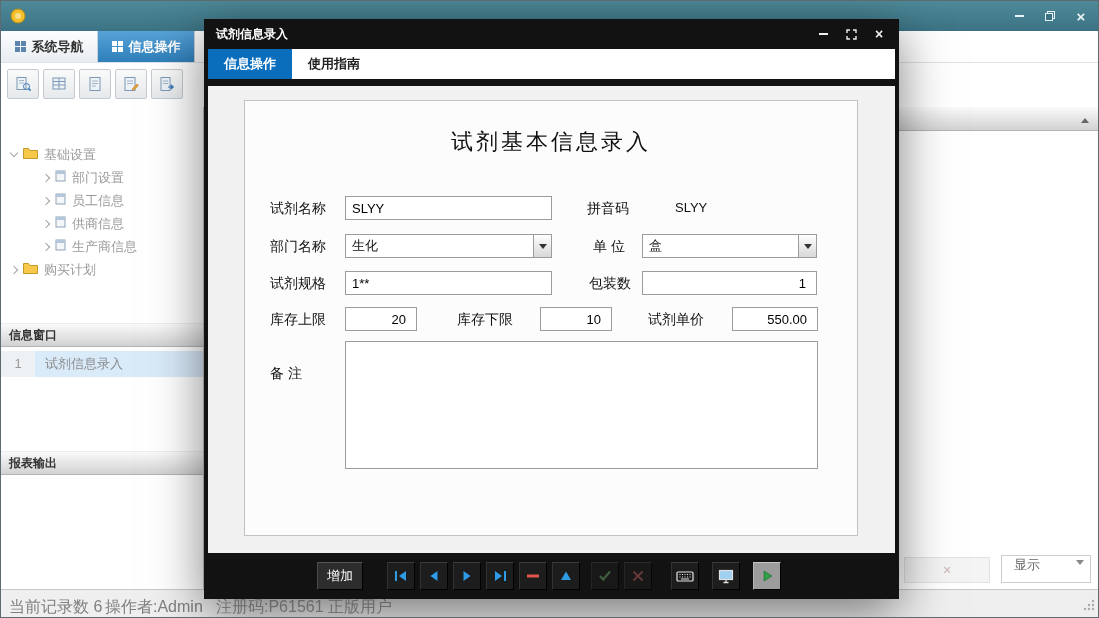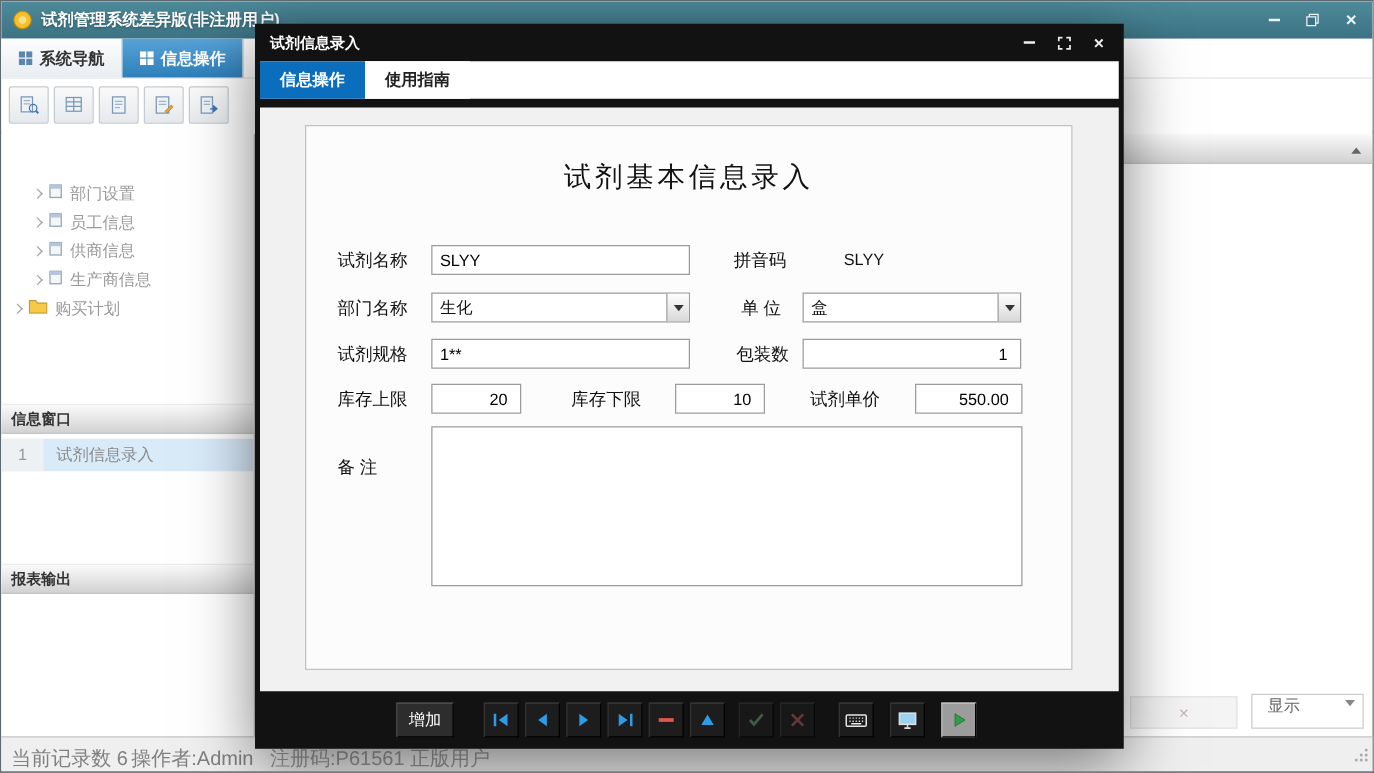--- a/index.html
+++ b/index.html
@@ -27,21 +27,21 @@
 .mtoolbar{position:absolute;top:62px;left:0;right:0;height:42px;background:#fff;display:flex;align-items:center;gap:4px;padding:0 6px}
 .mtb{width:32px;height:30px;background:linear-gradient(#fafafa,#e6e9ec);border:1px solid #c3cad1;border-radius:2px;display:flex;align-items:center;justify-content:center}
 
 
 .sidebar{position:absolute;top:106px;left:0;width:203px;bottom:28px;background:#fff;border-right:1px solid #c3c3c3}
 .phead{height:24px;background:linear-gradient(#fafafa,#d2d2d2);border-top:1px solid #ececec;border-bottom:1px solid #b3b3b3;display:flex;align-items:center;padding:0 8px;font-size:12px;font-weight:bold;color:#333}
 .phead.h2{position:absolute;top:216px;left:0;right:0}
 .phead.h3{position:absolute;top:344px;left:0;right:0}
 .tree{position:absolute;top:24px;left:0;right:0;padding-top:12px}
 .tree-item{height:23px;display:flex;align-items:center;gap:6px;padding-left:10px;font-size:13px;color:#9a9a9a}
-.tree-item.child{padding-left:26px}
+.tree-item.child{padding-left:42px}
 .tree-item.selected{background:#cde4f7;color:#8a8a8a}
 .chev{width:6px;height:6px;border-right:1.6px solid #a3a3a3;border-bottom:1.6px solid #a3a3a3;flex:0 0 auto}
 .chev.down{transform:rotate(45deg);margin-top:-3px}
 .chev.right{transform:rotate(-45deg)}
 .winlist{position:absolute;top:244px;left:0;right:0}
 .wlrow{height:26px;display:flex;align-items:center;background:#d9eaf9}
 .wlidx{width:34px;text-align:center;font-size:13px;color:#9a9a9a;background:#eef1f4;line-height:26px;height:100%}
 .wllabel{font-size:13px;color:#8a8a8a;padding-left:10px}
 
 
@@ -98,21 +98,20 @@
 
 <div class="screen">
 
   <div class="titlebar">
     <span class="app-icon">
       <svg width="16" height="16" viewBox="0 0 16 16">
           <circle cx="8" cy="8" r="7" fill="#f5c02e" stroke="#b98a10"></circle>
           <circle cx="8" cy="8" r="3" fill="#fbe08a"></circle>
         </svg>
     </span>
-    <span class="main-title">试剂管理系统差异版(非注册用户)</span>
   </div>
   <div class="win-controls">
     <span class="wc">
         <span class="minbar"></span>
       </span>
     <span class="wc">
       <svg width="12" height="12" viewBox="0 0 12 12">
           <rect x="3.5" y="1.5" width="7" height="7" fill="none" stroke="#eaf3f6"></rect>
           <rect x="1.5" y="3.5" width="7" height="7" fill="#3c7384" stroke="#eaf3f6"></rect>
         </svg>
@@ -173,20 +172,27 @@
       <svg width="18" height="16" viewBox="0 0 18 16">
           <rect x="3" y="1.5" width="9" height="13" fill="#edf2f7" stroke="#7c98b5"></rect>
           <path d="M5 5h5M5 7.5h5" stroke="#9fb4c8"></path>
           <path d="M10 11h5M13 8.8l2.6 2.2-2.6 2.2z" stroke="#3a77b5" fill="#3a77b5"></path>
         </svg>
     </button>
   </div>
 
   <div class="sidebar">
     <div class="tree">
+      <div class="tree-item">
+        <span class="chev down"></span>
+        <span><svg width="15" height="12" viewBox="0 0 15 12">
+              <path d="M.5 1.5h5l1.5 2h7.5v8H.5z" fill="#f8c84a" stroke="#c49a2a"></path>
+            </svg></span>
+        <span>基础设置</span>
+      </div>
       <div class="tree-item child">
         <span class="chev right"></span>
         <span><svg width="11" height="12" viewBox="0 0 11 12">
               <rect x="1" y="1" width="9" height="10" fill="#f4f6f8" stroke="#8fa3b8"></rect>
               <rect x="1" y="1" width="9" height="3" fill="#b3c6db"></rect>
             </svg></span>
         <span>部门设置</span>
       </div>
       <div class="tree-item child">
         <span class="chev right"></span>

